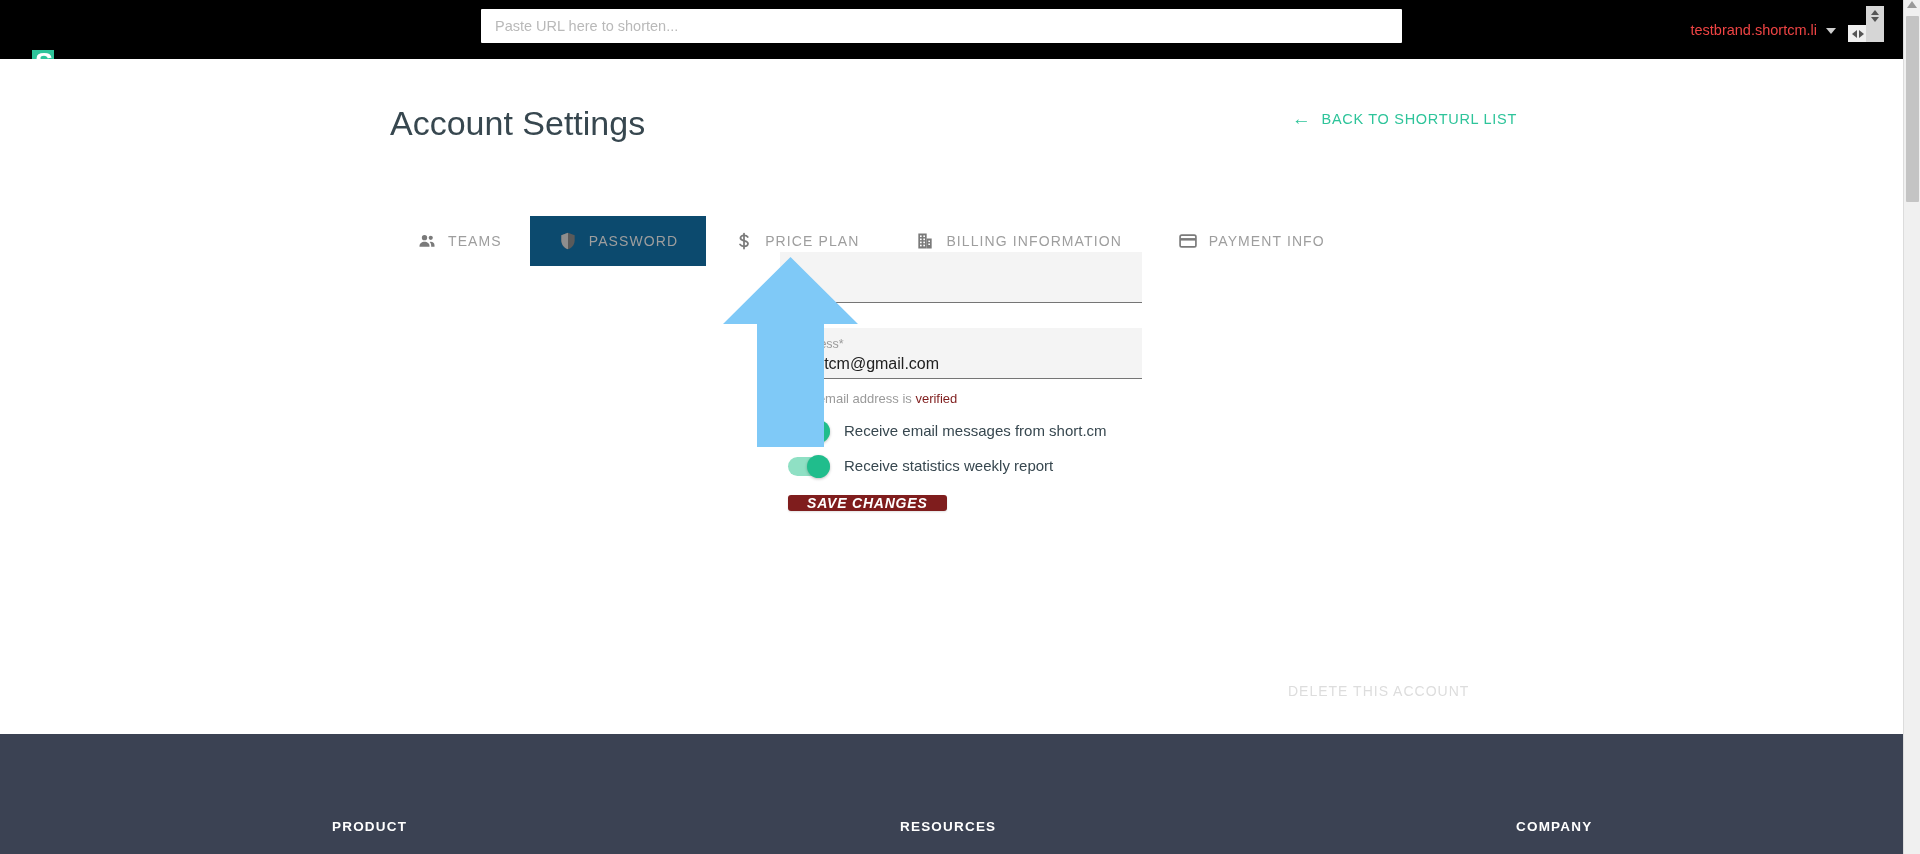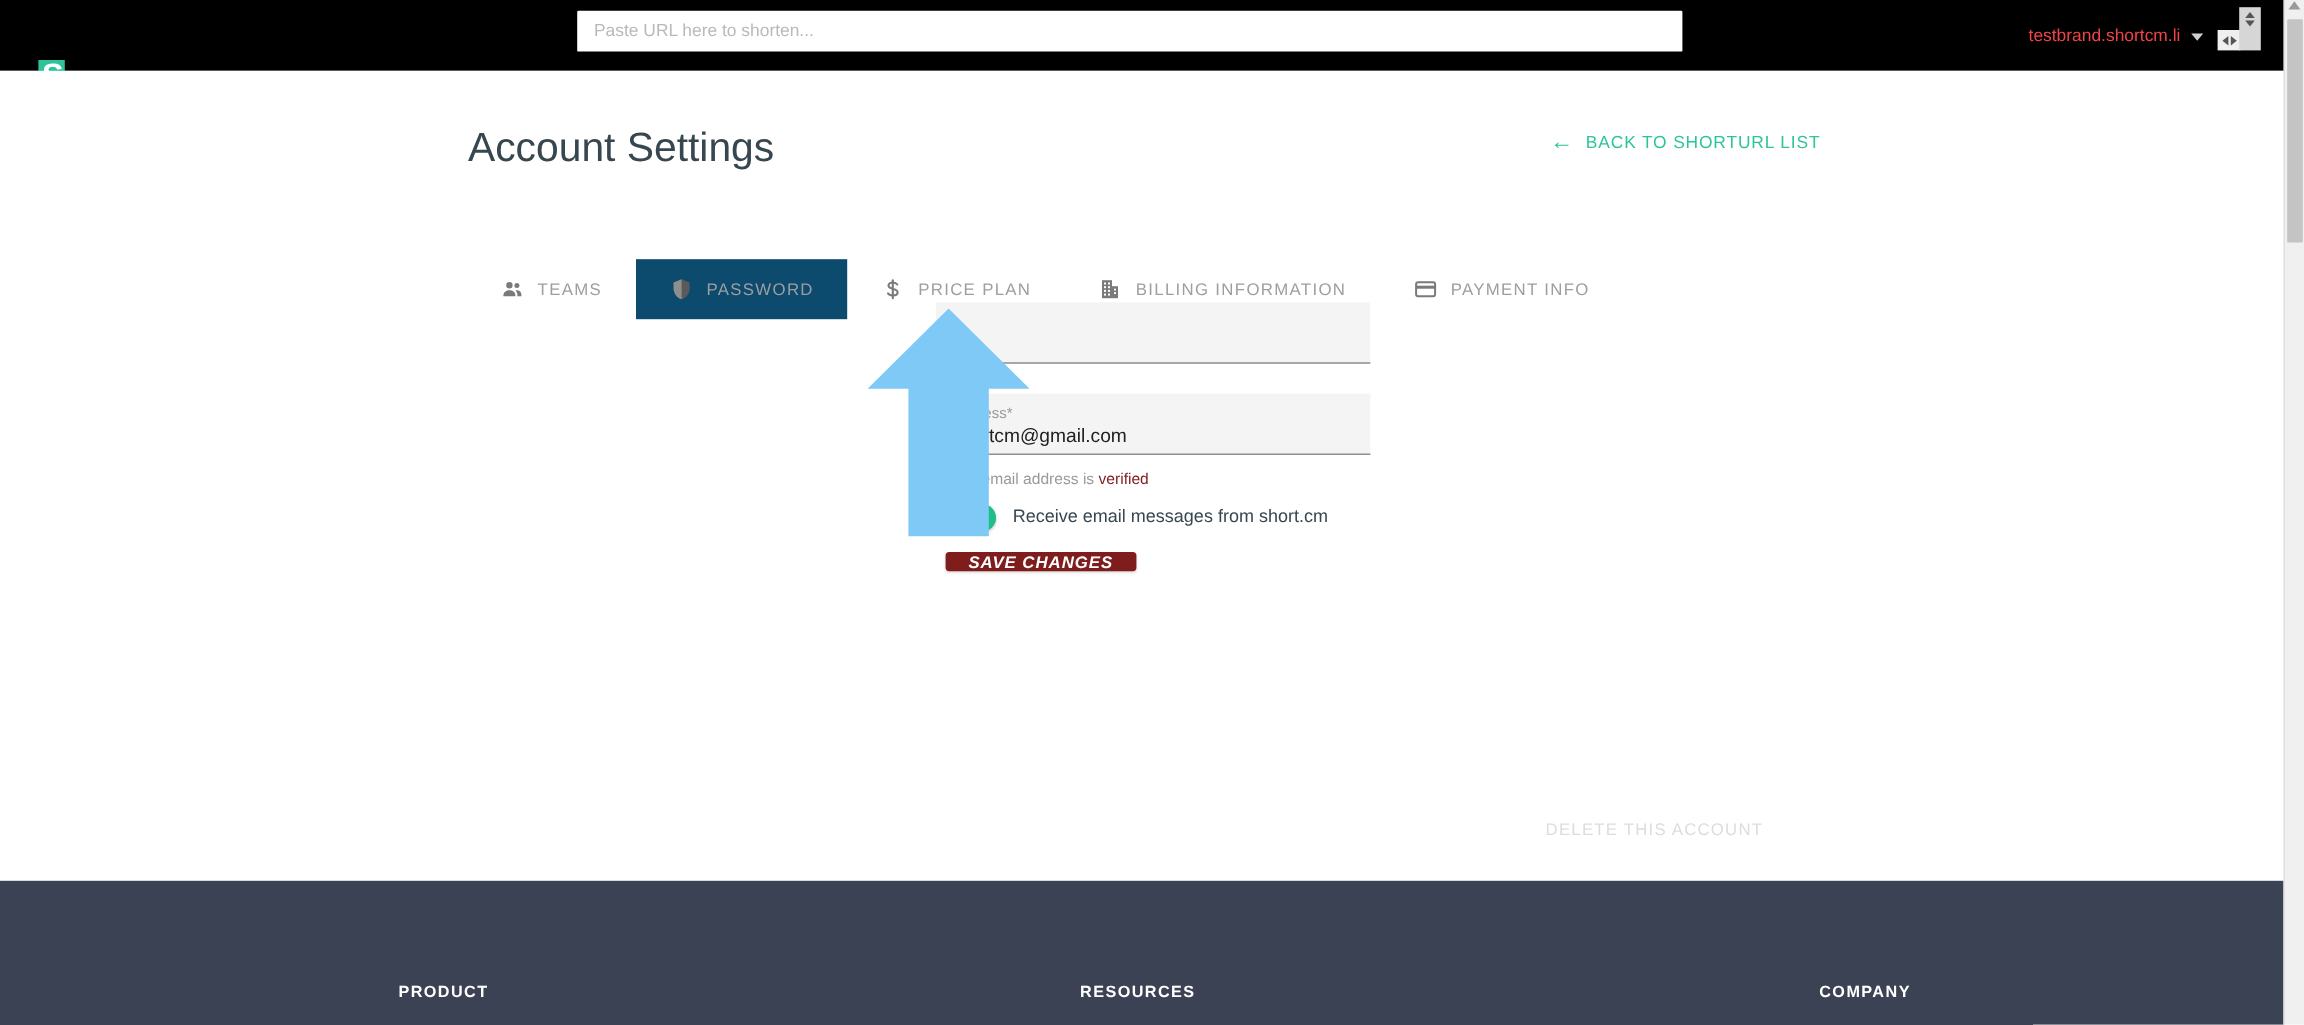--- a/index.html
+++ b/index.html
@@ -357,20 +357,26 @@
       <span>Your email address is </span><span class="ok">verified</span>
     </div>
 
     <div class="toggle-row">
       <div class="toggle">
         <span class="knob"></span>
       </div>
       <span class="toggle-label">Receive email messages from short.cm</span>
     </div>
 
+    <div class="toggle-row">
+      <div class="toggle">
+        <span class="knob"></span>
+      </div>
+      <span class="toggle-label">Receive statistics weekly report</span>
+    </div>
 
     <button class="save-btn">SAVE CHANGES</button>
   </div>
 
   <div class="delete-account">DELETE THIS ACCOUNT</div>
 
   <div class="blue-arrow">
     <svg width="135" height="190" viewBox="0 0 135 190">
       <polygon points="67.5,0 135,67 101,67 101,190 34,190 34,67 0,67" fill="#7fc9f7"></polygon>
     </svg>

